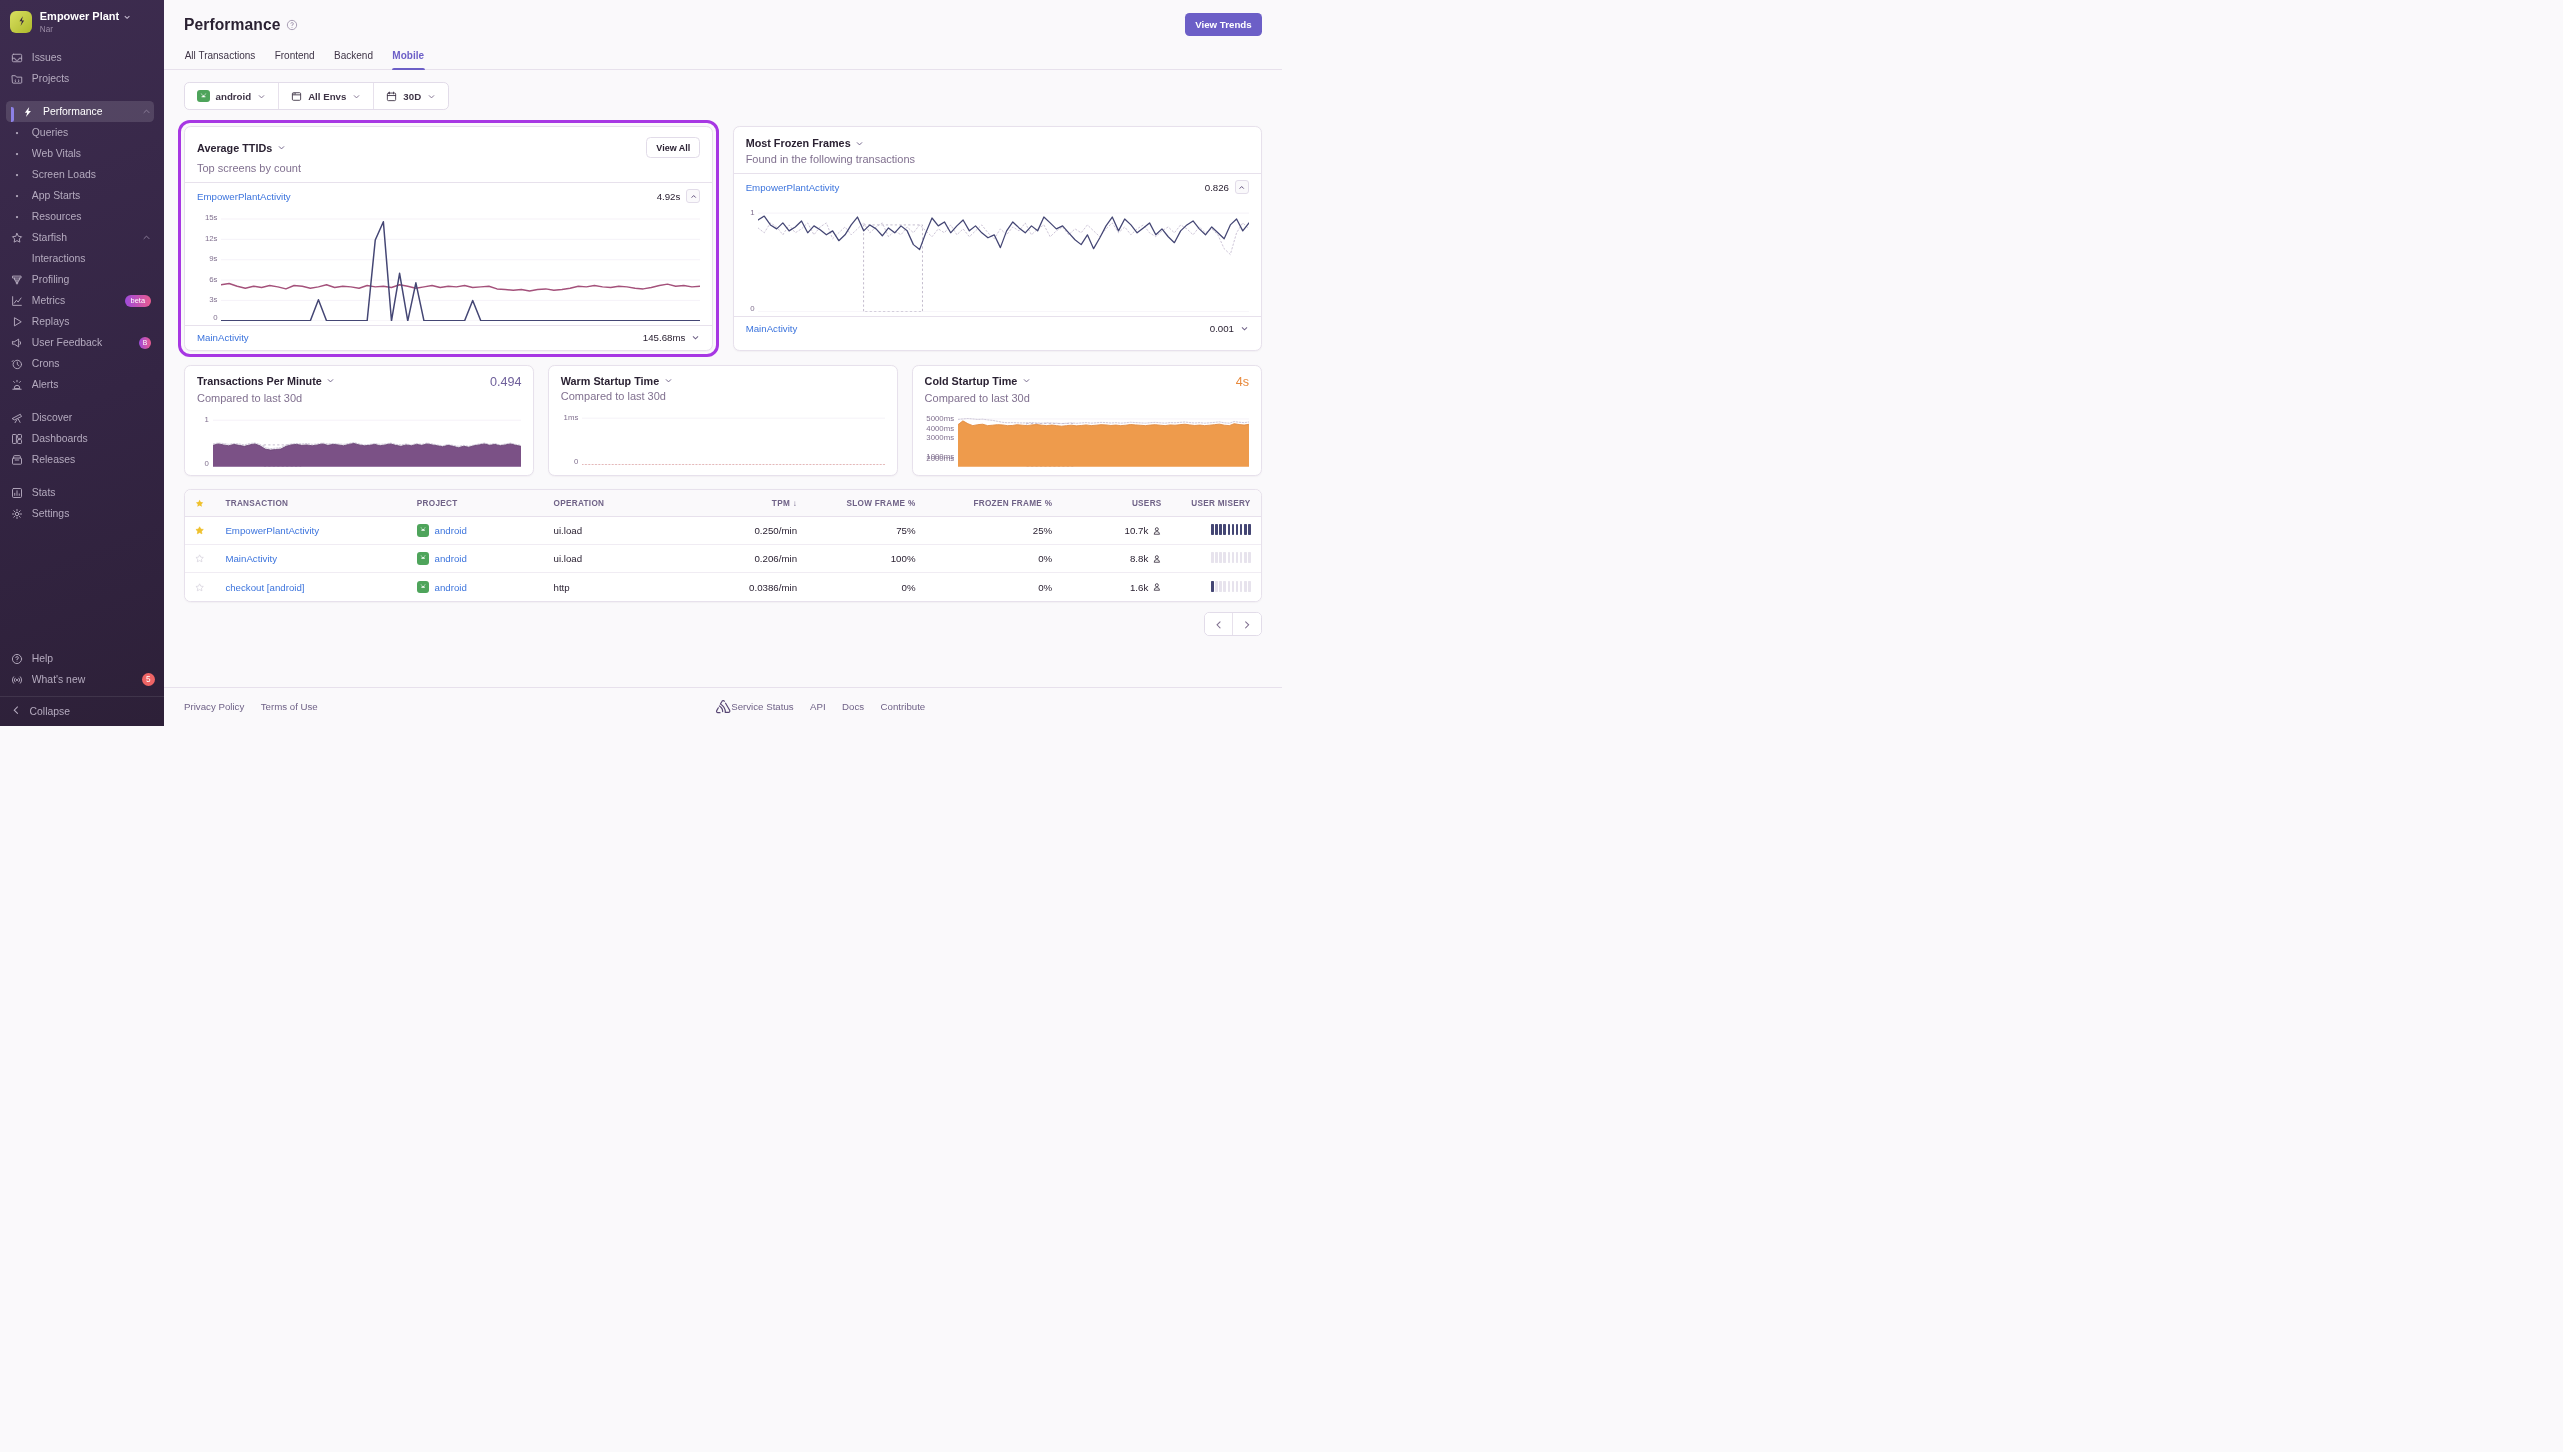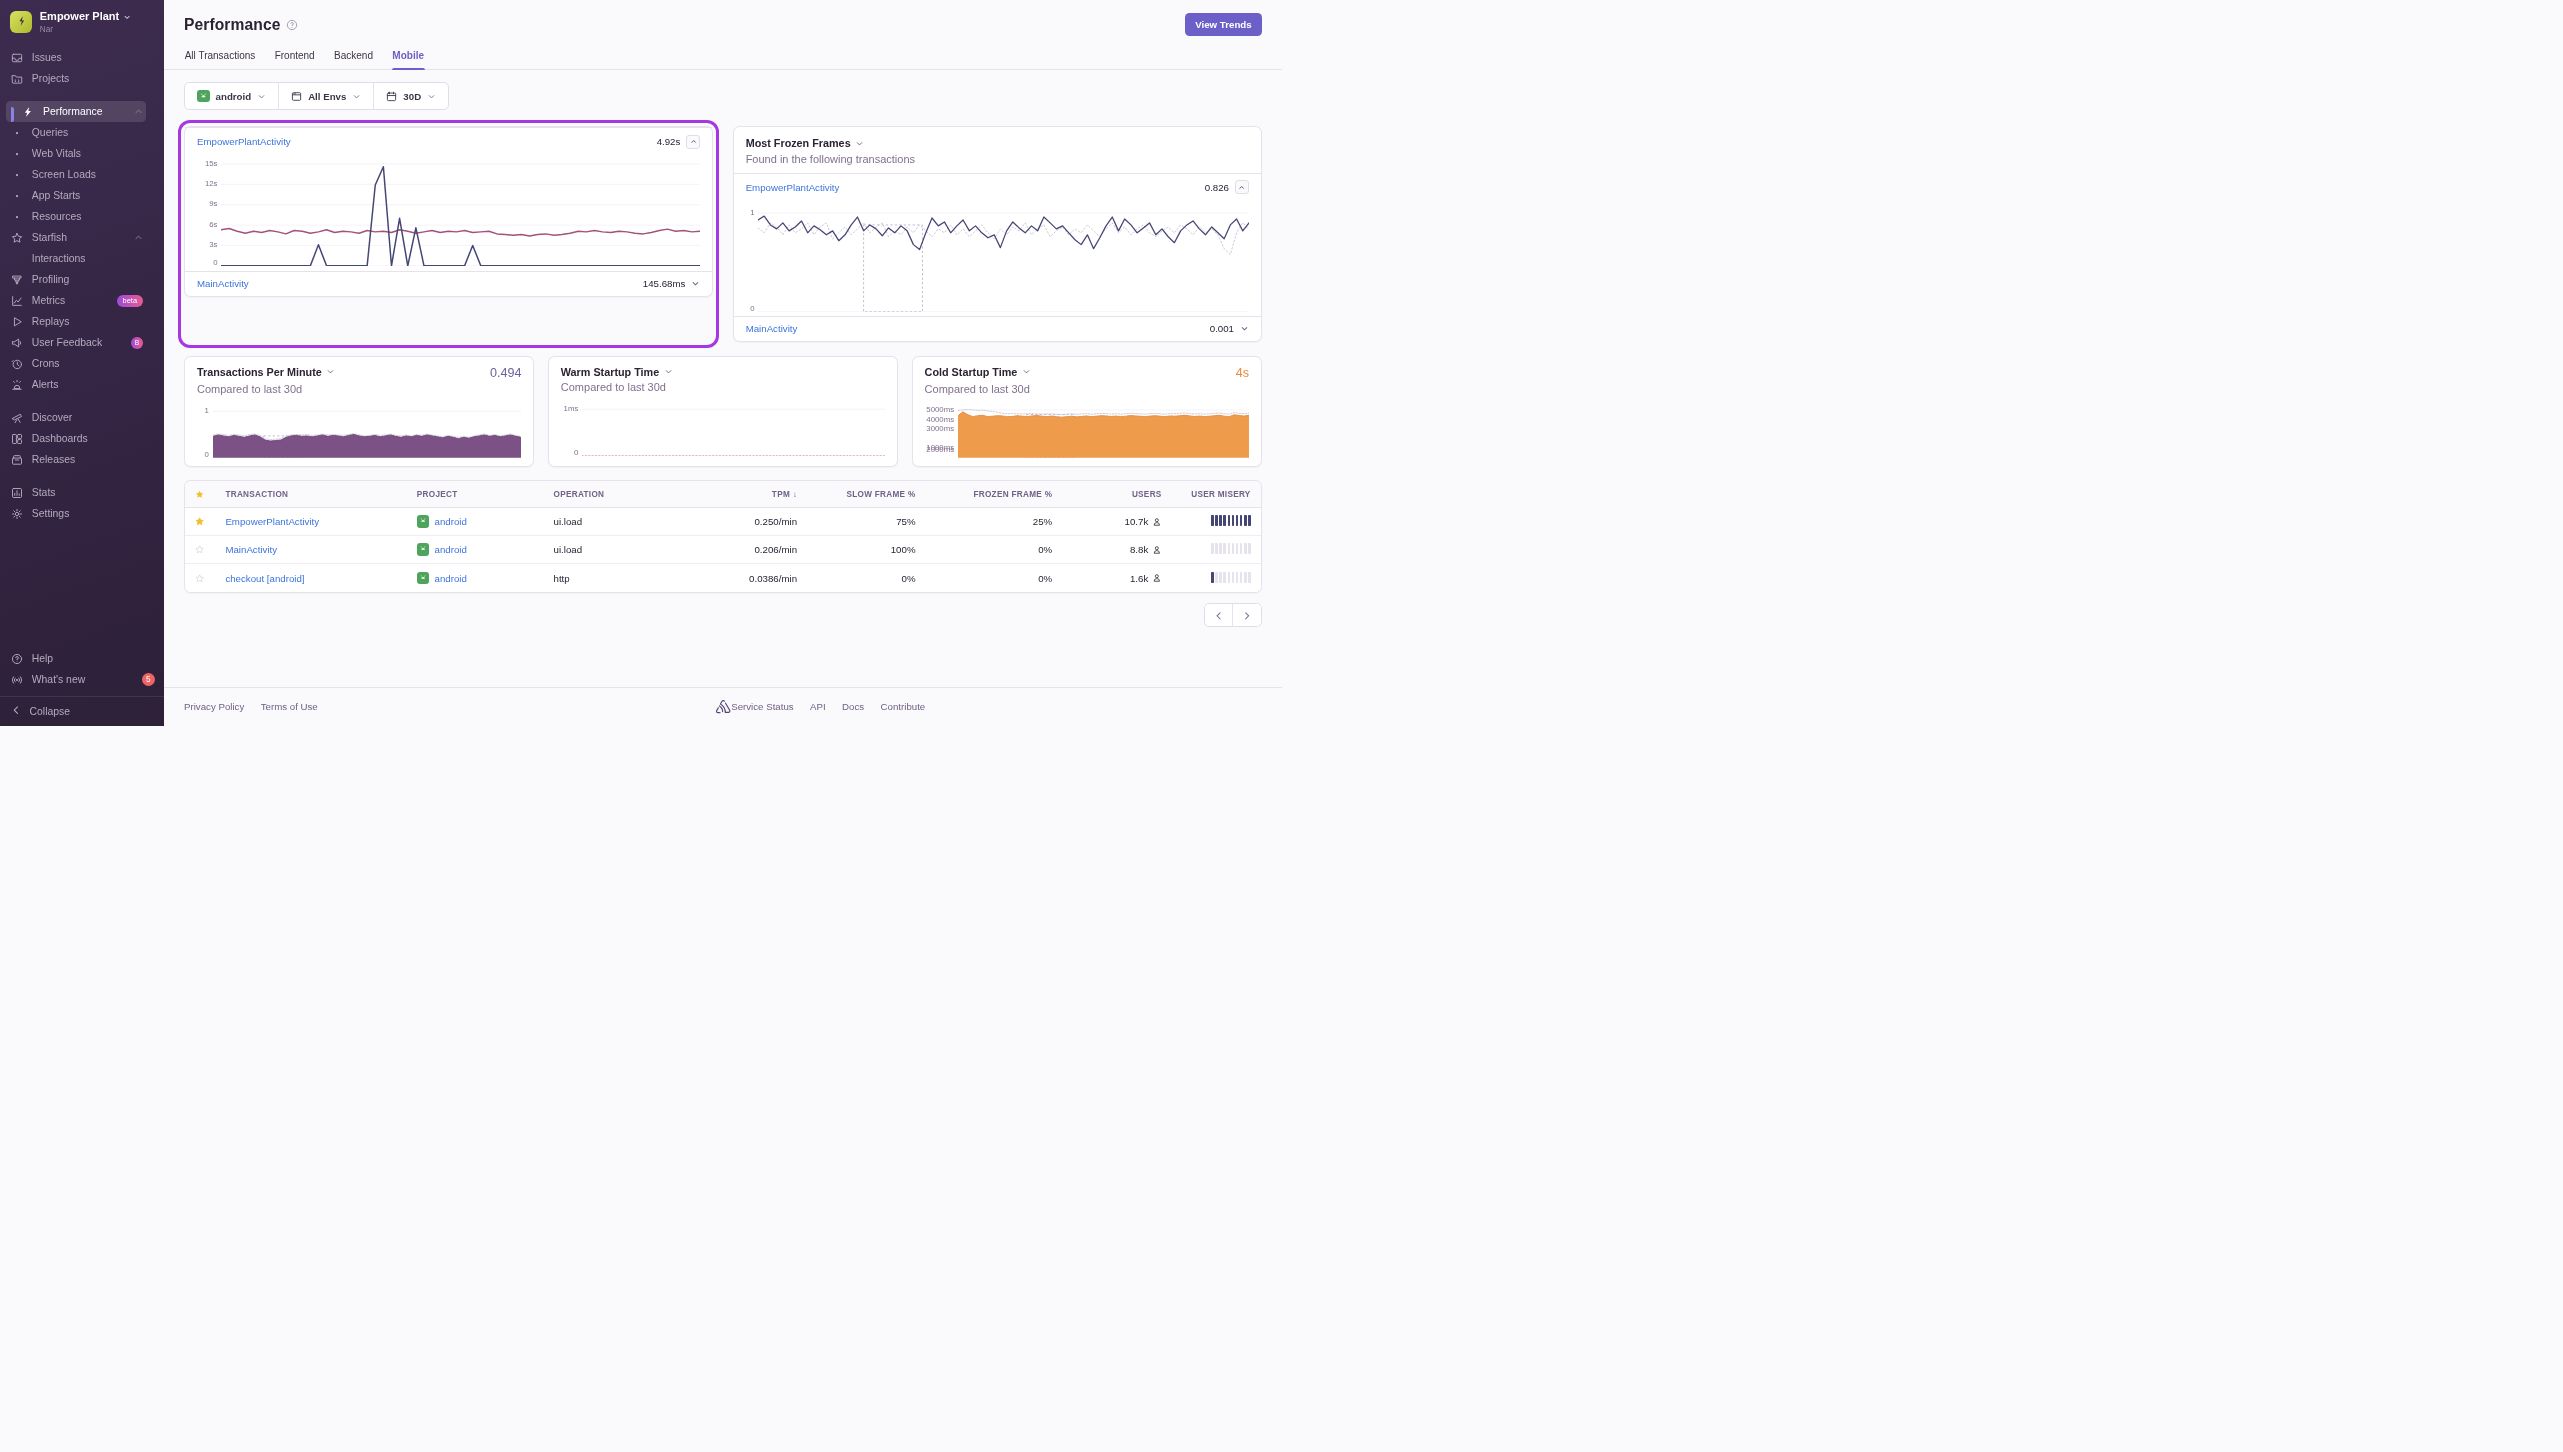--- a/index.html
+++ b/index.html
@@ -12,21 +12,21 @@
     background:linear-gradient(160deg,#3D2C4F 0%,#342544 55%,#2D2038 100%);
     color:#B5ABBF; display:flex; flex-direction:column; position:relative; font-size:10.4px; }
   .org { display:flex; align-items:center; gap:7.4px; padding:10.4px 10.4px 7.4px 10.4px; cursor:pointer; }
   .org-logo { width:22px; height:22px; border-radius:6px; flex:0 0 22px;
     background:linear-gradient(135deg,#D9E060 0%,#ADB92C 100%);
     display:flex; align-items:center; justify-content:center; }
   .org-logo svg { display:block; }
   .org-meta { line-height:1.15; min-width:0; }
   .org-name { color:#FFFFFF; font-weight:bold; font-size:11px; white-space:nowrap; display:flex; align-items:center; gap:3.7px; }
   .org-sub { color:#9A8BA5; font-size:8.2px; margin-top:1.5px; }
-  .nav { flex:1 1 auto; padding:6px 12px 0 0; overflow:hidden; }
+  .nav { flex:1 1 auto; padding:6px 4px 0 0; overflow:hidden; }
   .nav-group { margin-bottom:12px; }
   .nav-item { position:relative; display:flex; align-items:center; gap:8.2px; height:21px;
     padding:0 9px 0 11px; cursor:pointer; color:#B5ABBF; }
   .nav-item .ni-icon { width:12.6px; height:12.6px; flex:0 0 12.6px; display:flex; align-items:center; justify-content:center; }
   .nav-item .ni-label { white-space:nowrap; overflow:hidden; flex:1 1 auto; font-size:10.4px; }
   .nav-item.indent { padding-left:11px; }
   .nav-item.selected { color:#FFFFFF; }
   .nav-item.selected .sel-bg { position:absolute; inset:0 6px 0 6px; background:rgba(255,255,255,.13); border-radius:4.5px; }
   .nav-item.selected > * { position:relative; }
   .edge-accent { position:absolute; left:0; top:3px; width:3px; height:15px; background:#7C6FE4; border-radius:0 2.2px 2.2px 0; }
@@ -444,20 +444,32 @@
               <path d="M3.5 6 8 10.5 12.5 6"></path>
             </svg>
         </div>
       </div>
     </div>
 
     <div class="cards-row1">
       <div class="hl-wrap">
         <div class="hl-ring"></div>
         <div class="card">
+          <div class="card-head">
+            <div class="card-title-row">
+              <span class="card-title">
+                <span>Average TTIDs</span>
+                <svg class="chev" width="9" height="9" viewBox="0 0 16 16" fill="none" stroke="#6F6287" stroke-width="1.7">
+                    <path d="M3.5 6 8 10.5 12.5 6"></path>
+                  </svg>
+              </span>
+              <button class="view-all">View All</button>
+            </div>
+            <div class="card-sub">Top screens by count</div>
+          </div>
           <div class="divider"></div>
           <div class="acc-row">
             <span class="acc-link">EmpowerPlantActivity</span>
             <span class="acc-right">
               <span class="acc-val">4.92s</span>
               <span class="acc-btn">
                 <svg width="7.4" height="7.4" viewBox="0 0 16 16" fill="none" stroke="currentColor" stroke-width="2">
                     <path d="M3.5 10 8 5.5l4.5 4.5"></path>
                   </svg>
               </span>

